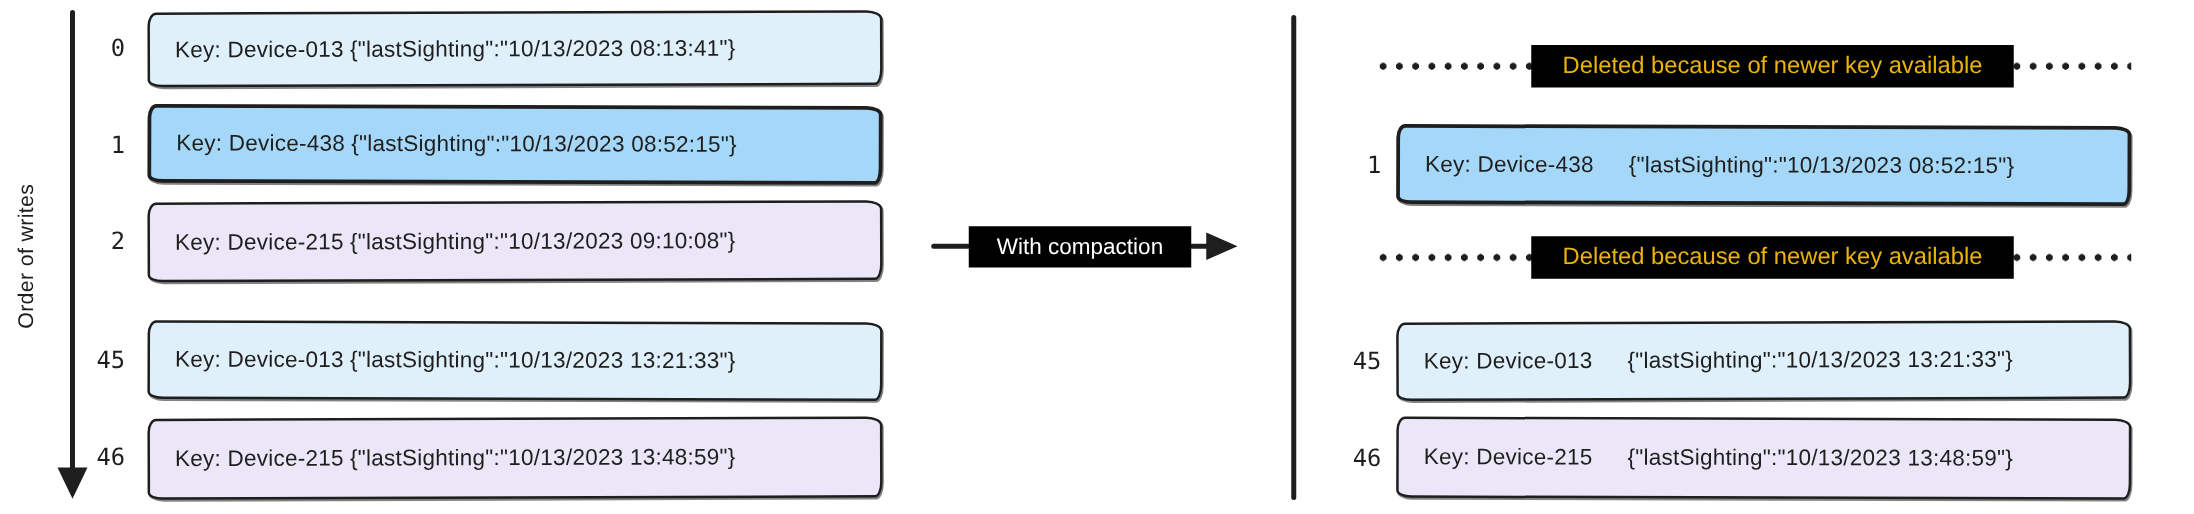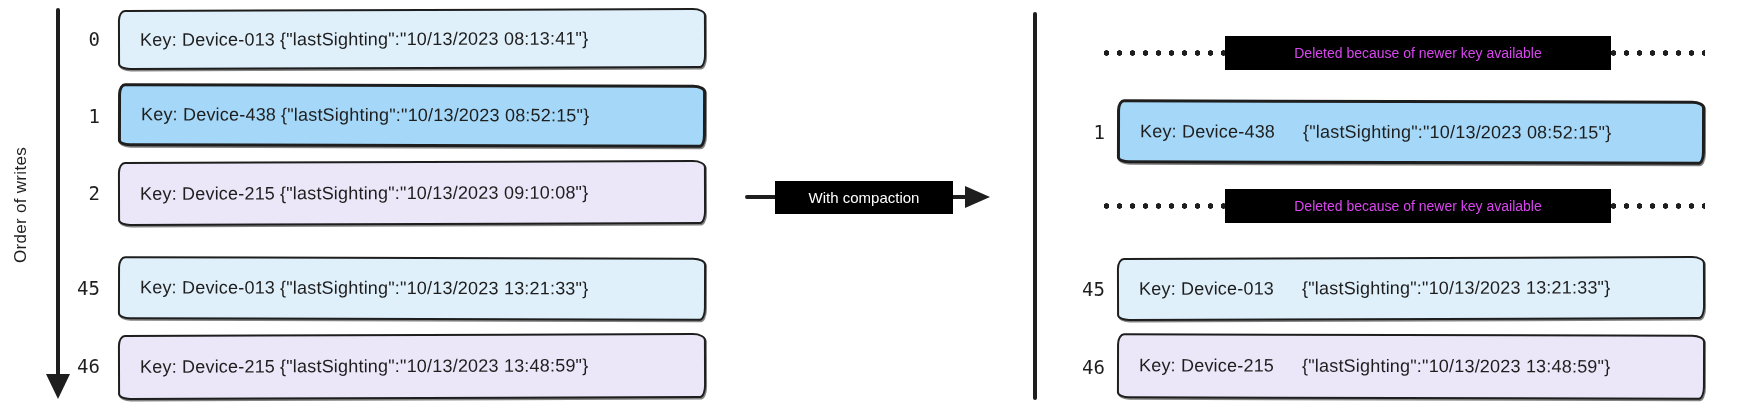--- a/index.html
+++ b/index.html
@@ -84,21 +84,21 @@
     border-top: 11px solid transparent;
     border-bottom: 11px solid transparent;
     border-left: 25px solid #1e1e1e;
   }
   .mid-label {
     position: absolute;
     left: 775px; top: 181px;
     width: 178px; height: 33px;
     background: #000000;
     color: #ffffff;
-    font-size: 15px;
+    font-size: 18px;
     display: flex;
     align-items: center;
     justify-content: center;
     white-space: nowrap;
   }
   
   .dots {
     position: absolute;
     left: 1098px;
     width: 607px;
@@ -107,22 +107,22 @@
     background-size: 13px 6px;
     background-position: 2px 0;
     background-repeat: repeat-x;
   }
   .deleted-label {
     position: absolute;
     left: 1225px;
     width: 386px;
     height: 34px;
     background: #000000;
-    color: #d946ef;
-    font-size: 14px;
+    color: #eab308;
+    font-size: 19px;
     display: flex;
     align-items: center;
     justify-content: center;
     white-space: nowrap;
   }
 </style>
 </head>
 <body>
 
 <div class="canvas">

